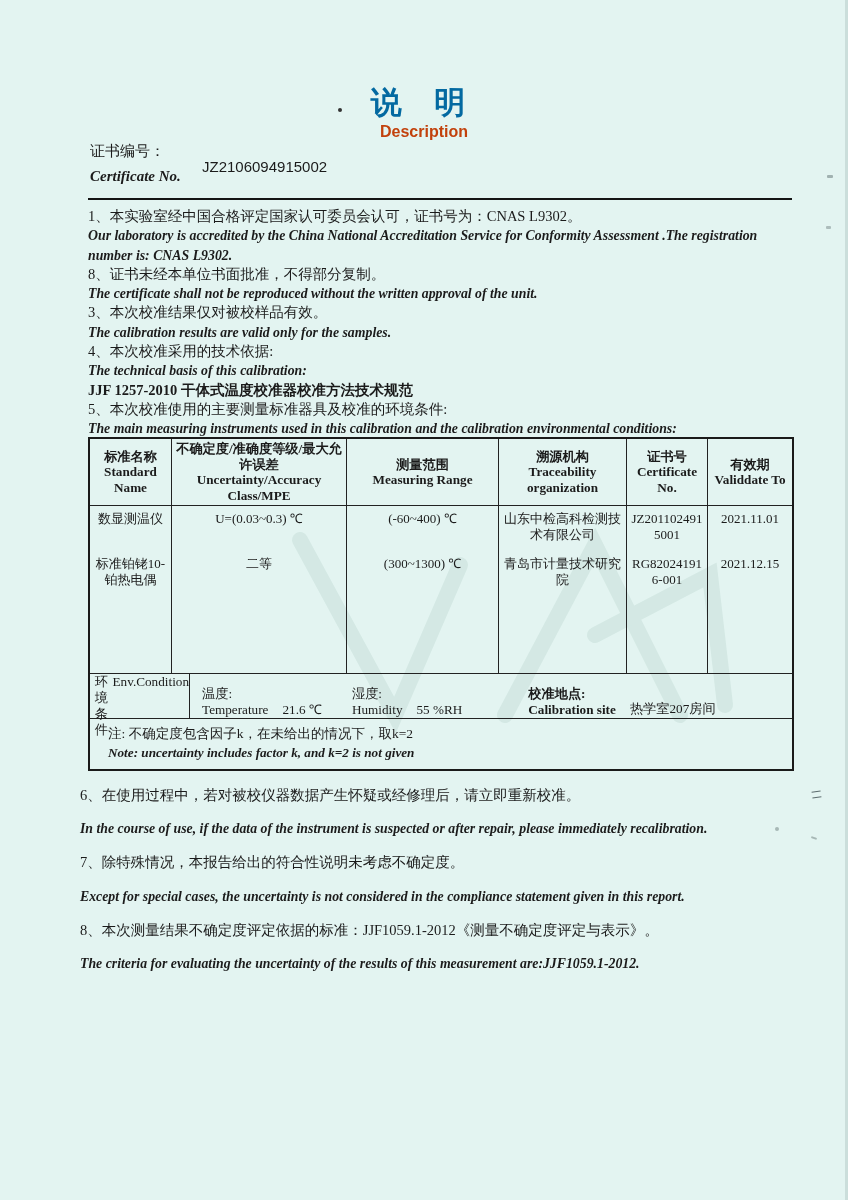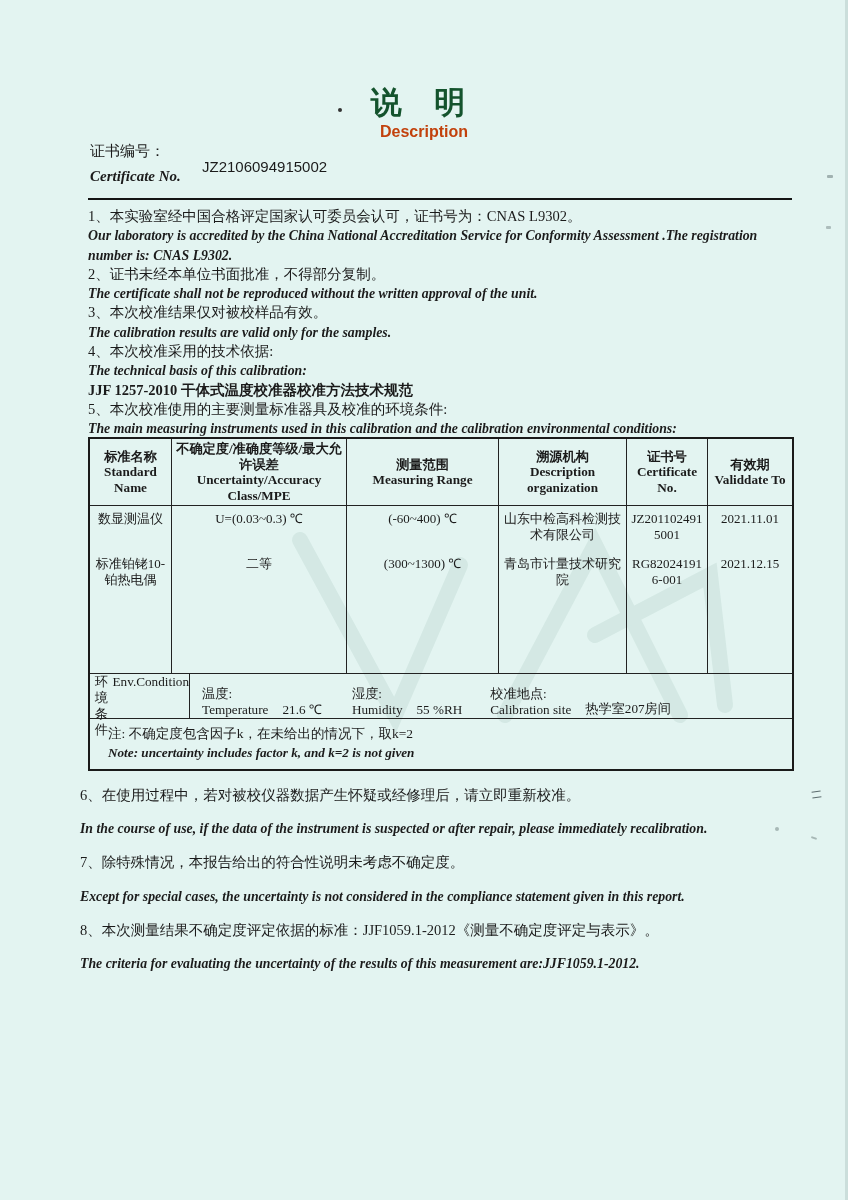--- a/index.html
+++ b/index.html
@@ -9,21 +9,21 @@
     background:#e3f4f1;
     font-family:"Liberation Serif", serif;
     color:#1b1b1b;
     overflow:hidden;
   }
   
   .title-cn{
     position:absolute;top:82px;left:0;right:0;
     text-align:center;
     font-family:"Liberation Sans", sans-serif;
-    font-size:31px;font-weight:bold;letter-spacing:12px;color:#14532d;
+    font-size:31px;font-weight:bold;letter-spacing:12px;color:#0369a1;
   }
   .title-en{
     position:absolute;top:123px;left:0;right:0;
     text-align:center;
     font-family:"Liberation Sans", sans-serif;
     font-size:16px;font-weight:bold;color:#c2410c;
   }
   .cert-block{
     position:absolute;left:88px;top:142px;width:704px;height:56px;
     border-bottom:2.5px solid #141414;
@@ -67,21 +67,21 @@
   .env-label{
     box-sizing:border-box;width:100px;border-right:1.5px solid #222;
     display:flex;flex-direction:row;justify-content:center;text-align:center;
     line-height:16px;
   }
   .env-rest{flex:1;display:flex;align-items:flex-end;}
   .env-group{display:flex;flex-direction:column;line-height:16px;}
   .env-val{margin:0 0 0 14px;}
   .g-temp{margin-left:12px;}
   .g-hum{margin-left:30px;}
-  .g-site{margin-left:28px;}
+  .g-site{margin-left:66px;font-weight:bold;}
   .note-block{
     border-top:1.5px solid #222;padding:5px 6px 7px 18px;
   }
   .note-cn{font-size:13.5px;line-height:19px;}
   .note-en{font-size:13.2px;line-height:19px;font-weight:bold;font-style:italic;}
   
   .footer{
     position:absolute;top:1118px;left:0;right:0;text-align:center;
     font-size:14.5px;letter-spacing:3px;color:#222;
   }
@@ -115,21 +115,21 @@
 
   <div class="cert-block">
     <div class="cert-label-cn">证书编号：</div>
     <div class="cert-label-en">Certificate No.</div>
     <div class="cert-number">JZ2106094915002</div>
   </div>
 
   <div class="items">
     <p class="cn">1、本实验室经中国合格评定国家认可委员会认可，证书号为：CNAS L9302。</p>
     <p class="en">Our laboratory is accredited by the China National Accreditation Service for Conformity Assessment .The registration number is: CNAS L9302.</p>
-    <p class="cn">2、证书未经本单位书面批准，不得部分复制。</p>
+    <p class="cn">8、证书未经本单位书面批准，不得部分复制。</p>
     <p class="en">The certificate shall not be reproduced without the written approval of the unit.</p>
     <p class="cn">3、本次校准结果仅对被校样品有效。</p>
     <p class="en">The calibration results are valid only for the samples.</p>
     <p class="cn">4、本次校准采用的技术依据:</p>
     <p class="en">The technical basis of this calibration:</p>
     <p class="extra">JJF 1257-2010 干体式温度校准器校准方法技术规范</p>
     <p class="cn">5、本次校准使用的主要测量标准器具及校准的环境条件:</p>
     <p class="en">The main measuring instruments used in this calibration and  the calibration environmental conditions:</p>
   </div>
 
@@ -142,21 +142,21 @@
       <div class="hcell">
         <div>不确定度/准确度等级/最大允许误差</div>
         <div>Uncertainty/Accuracy Class/MPE</div>
       </div>
       <div class="hcell">
         <div>测量范围</div>
         <div>Measuring Range</div>
       </div>
       <div class="hcell">
         <div>溯源机构</div>
-        <div>Description organization</div>
+        <div>Traceability organization</div>
       </div>
       <div class="hcell">
         <div>证书号</div>
         <div>Certificate No.</div>
       </div>
       <div class="hcell">
         <div>有效期</div>
         <div>Validdate To</div>
       </div>
     </div>

